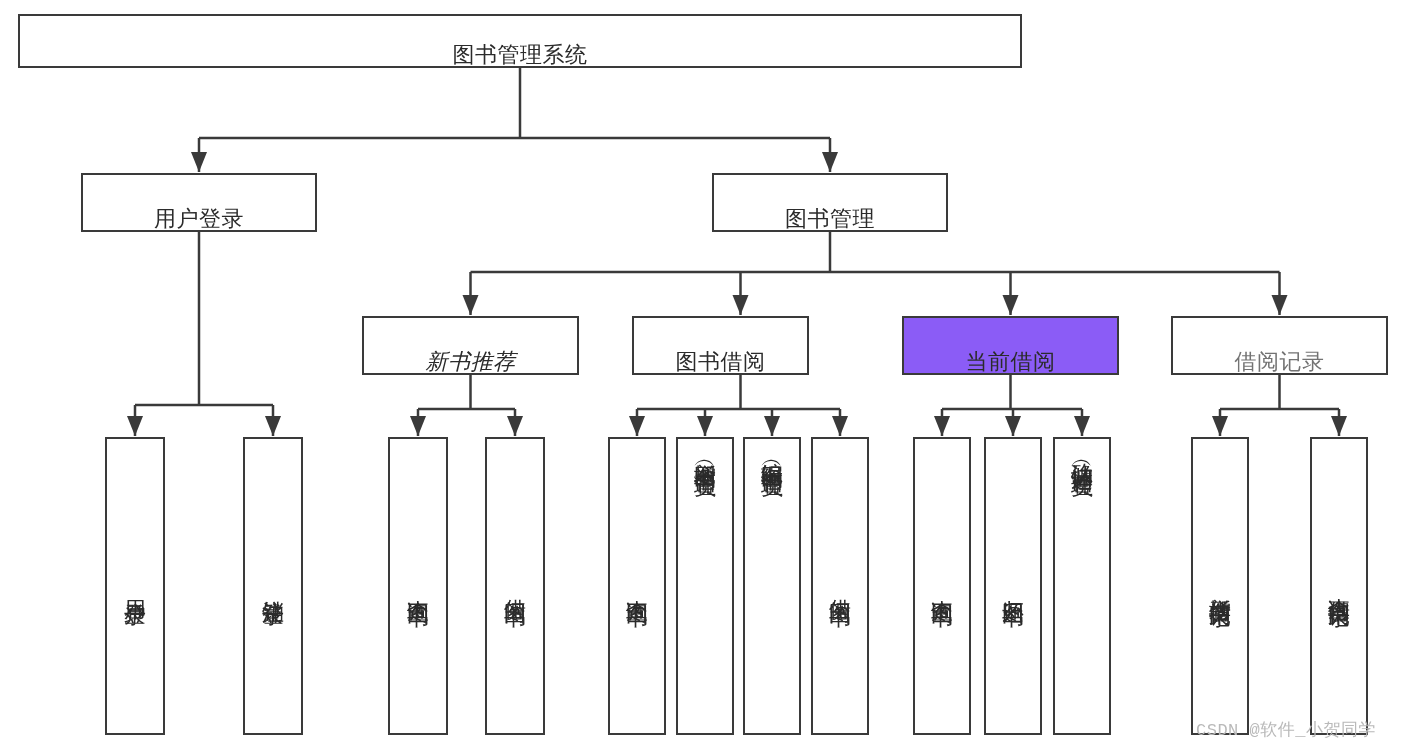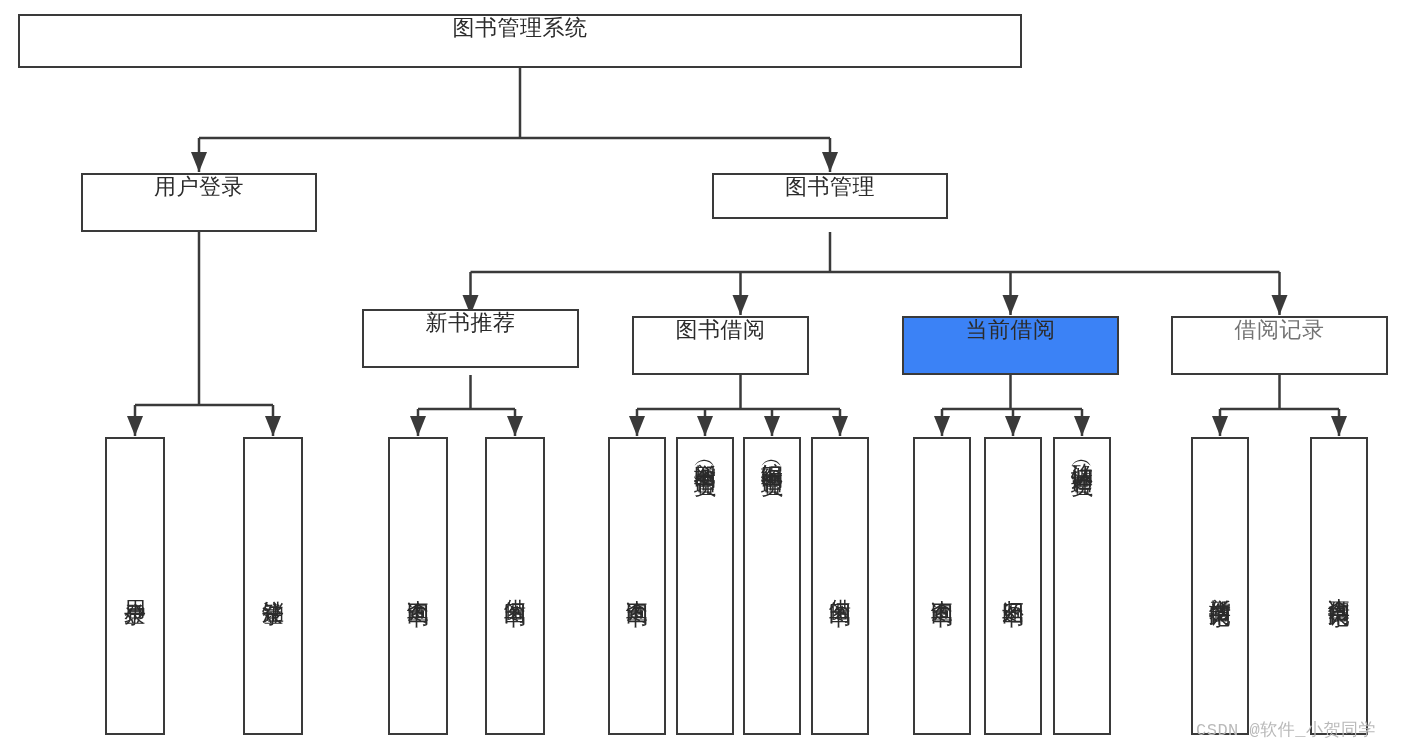--- a/index.html
+++ b/index.html
@@ -24,21 +24,21 @@
     width: 1405px;
     height: 747px;
     pointer-events: none;
   }
   .node {
     position: absolute;
     box-sizing: border-box;
     background: #ffffff;
     border: 2px solid #3a3a3a;
     display: flex;
-    align-items: flex-start;
+    align-items: flex-end;
     justify-content: center;
     color: #2b2b2b;
   }
   .node .node-label {
     display: block;
     text-align: center;
     line-height: 1.05;
     white-space: nowrap;
   }
   .node.horiz .node-label {
@@ -128,30 +128,30 @@
       <line x1="1339" y1="409" x2="1339" y2="436" stroke="#3a3a3a" stroke-width="2.5"></line>
       <path d="M1331,416 L1347,416 L1339,436 Z" fill="#3a3a3a"></path>
     </svg>
   <div id="node-layer">
       <div class="node horiz" style="left: 18px; top: 14px; width: 1004px; height: 54px; border-color: rgb(58, 58, 58); background: rgb(255, 255, 255); color: rgb(43, 43, 43);">
         <span class="node-label">图书管理系统</span>
       </div>
       <div class="node horiz" style="left: 81px; top: 173px; width: 236px; height: 59px; border-color: rgb(58, 58, 58); background: rgb(255, 255, 255); color: rgb(43, 43, 43);">
         <span class="node-label">用户登录</span>
       </div>
-      <div class="node horiz" style="left: 712px; top: 173px; width: 236px; height: 46px; border-color: rgb(58, 58, 58); background: rgb(255, 255, 255); color: rgb(43, 43, 43);">
+      <div class="node horiz" style="left: 712px; top: 173px; width: 236px; height: 59px; border-color: rgb(58, 58, 58); background: rgb(255, 255, 255); color: rgb(43, 43, 43);">
         <span class="node-label">图书管理</span>
       </div>
-      <div class="node horiz" style="left: 362px; top: 309px; width: 217px; height: 59px; border-color: rgb(58, 58, 58); background: rgb(255, 255, 255); color: rgb(43, 43, 43);">
+      <div class="node horiz" style="left: 362px; top: 316px; width: 217px; height: 59px; border-color: rgb(58, 58, 58); background: rgb(255, 255, 255); color: rgb(43, 43, 43); font-style: italic;">
         <span class="node-label">新书推荐</span>
       </div>
       <div class="node horiz" style="left: 632px; top: 316px; width: 177px; height: 59px; border-color: rgb(58, 58, 58); background: rgb(255, 255, 255); color: rgb(43, 43, 43);">
         <span class="node-label">图书借阅</span>
       </div>
-      <div class="node horiz" style="left: 902px; top: 316px; width: 217px; height: 59px; border-color: rgb(58, 58, 58); background: #3b82f6; color: rgb(43, 43, 43);">
+      <div class="node horiz" style="left: 902px; top: 316px; width: 217px; height: 59px; border-color: rgb(58, 58, 58); background: #8b5cf6; color: rgb(43, 43, 43);">
         <span class="node-label">当前借阅</span>
       </div>
       <div class="node horiz" style="left: 1171px; top: 316px; width: 217px; height: 59px; border-color: rgb(58, 58, 58); background: rgb(255, 255, 255); color: #737373;">
         <span class="node-label">借阅记录</span>
       </div>
       <div class="node vert centered" style="left: 105px; top: 437px; width: 60px; height: 298px; border-color: rgb(58, 58, 58); background: rgb(255, 255, 255); color: rgb(43, 43, 43);">
         <span class="node-label">用户登录</span>
       </div>
       <div class="node vert centered" style="left: 243px; top: 437px; width: 60px; height: 298px; border-color: rgb(58, 58, 58); background: rgb(255, 255, 255); color: rgb(43, 43, 43);">
         <span class="node-label">注销登录</span>

